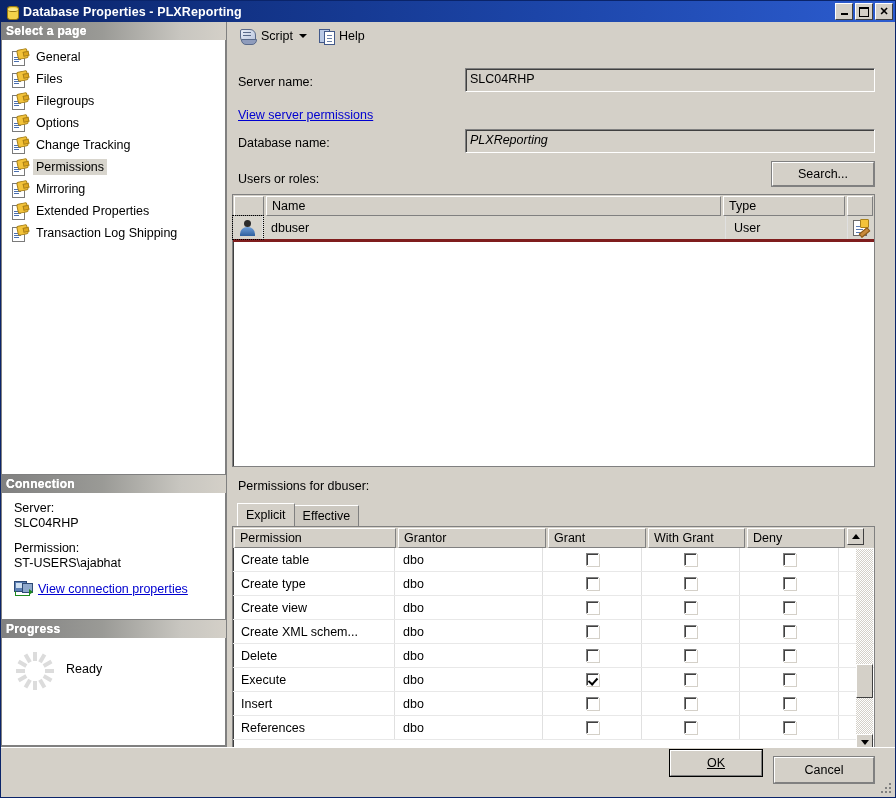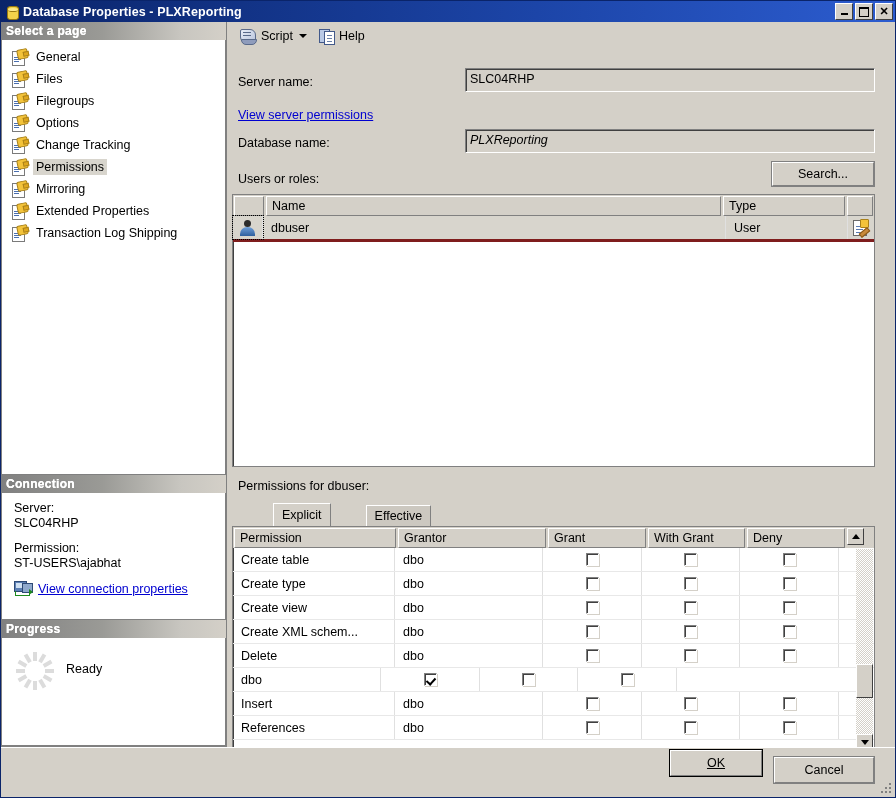--- a/index.html
+++ b/index.html
@@ -141,21 +141,21 @@
   .ico-props .pg i{position:absolute;left:2px;width:7px;height:1px;background:#5a7ab0;display:block;}
   .ico-props .star{position:absolute;left:8px;top:0px;width:7px;height:7px;background:#f3c33a;
     border:1px solid #a8801a;border-radius:1px;}
   .ico-props .pen{position:absolute;right:0px;bottom:1px;width:9px;height:3px;background:#c98a3a;
     border:1px solid #8a5a18;transform:rotate(-40deg);}
   
   .tabs{position:absolute;display:flex;align-items:flex-end;height:23px;}
   .tab{box-sizing:border-box;height:21px;padding:0 8px;display:flex;align-items:center;
     font-size:12.5px;background:#d4d0c8;
     border-top:1px solid #fff;border-left:1px solid #fff;border-right:1px solid #808080;
-    border-bottom:none;margin-right:-1px;margin-left:36px;}
+    border-bottom:none;margin-right:-1px;}
   .tab.active{height:23px;background:#d4d0c8;position:relative;z-index:3;}
   .tab.inactive{position:relative;top:0px;background:#ccc8c0;}
   
   .vsb{position:absolute;width:17px;box-sizing:border-box;background:
     repeating-conic-gradient(#fff 0% 25%, #d4d0c8 0% 50%) 0 0/2px 2px;}
   .sb-btn{width:17px;height:17px;box-sizing:border-box;background:#d4d0c8;
     border-top:1px solid #fff;border-left:1px solid #fff;
     border-right:1px solid #404040;border-bottom:1px solid #404040;
     display:flex;align-items:center;justify-content:center;}
   .sb-thumb{position:absolute;width:17px;height:34px;box-sizing:border-box;background:#d4d0c8;
@@ -494,20 +494,21 @@
                 <span class="cbx"></span>
               </div>
               <div class="cwrap" style="width: 97px;">
                 <span class="cbx"></span>
               </div>
               <div class="cwrap" style="width: 98px;">
                 <span class="cbx"></span>
               </div>
             </div>
             <div class="grow">
+              <div class="c" style="width: 162px;">Execute</div>
               <div class="c" style="width: 148px;">dbo</div>
               <div class="cwrap" style="width: 98px;">
                 <span class="cbx on"></span>
               </div>
               <div class="cwrap" style="width: 97px;">
                 <span class="cbx"></span>
               </div>
               <div class="cwrap" style="width: 98px;">
                 <span class="cbx"></span>
               </div>

